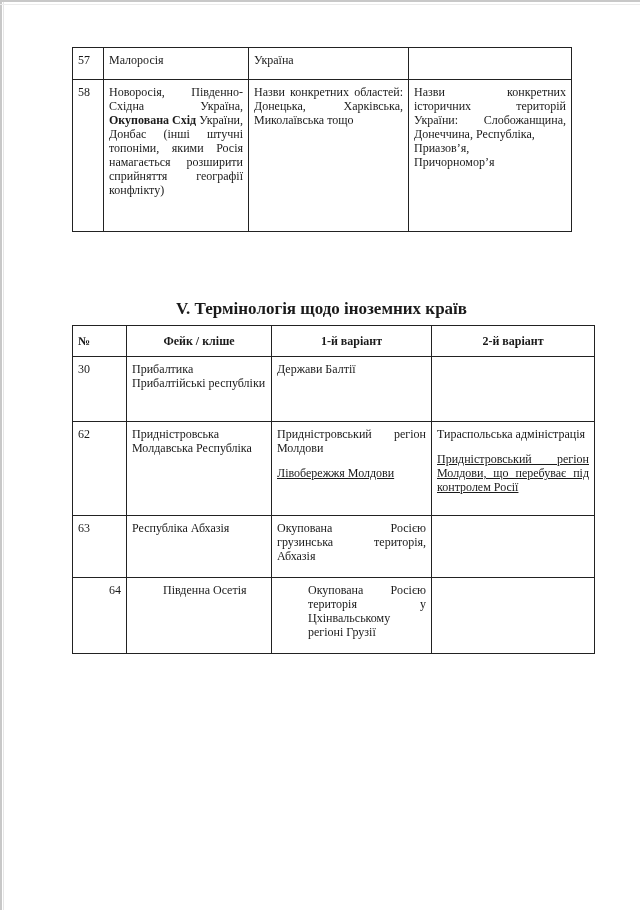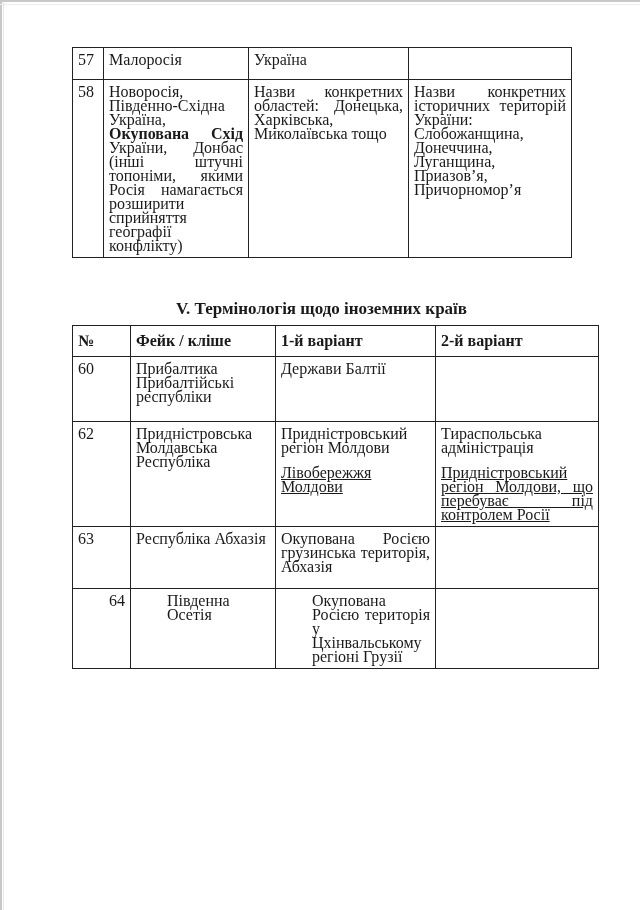--- a/index.html
+++ b/index.html
@@ -7,38 +7,38 @@
     width: 640px; height: 910px; background: #ffffff; position: relative; overflow: hidden;
     font-family: "Liberation Serif", "DejaVu Serif", serif; color: #1a1a1a;
   }
   .page-edge-left { position: absolute; left: 0; top: 0; width: 2px; height: 910px; background: #c8c8c8; }
   .page-edge-left2 { position: absolute; left: 3px; top: 0; width: 1px; height: 910px; background: #e6e6e6; }
   .page-edge-top { position: absolute; left: 0; top: 0; width: 640px; height: 2px; background: #c8c8c8; }
   .page-edge-top2 { position: absolute; left: 0; top: 4px; width: 640px; height: 1px; background: #ececec; }
 
   table.doc {
     position: absolute; left: 72px; border-collapse: collapse; table-layout: fixed;
-    font-size: 16px; line-height: 14px;
+    font-size: 12px; line-height: 14px;
   }
   table.doc td, table.doc th {
     border: 1.5px solid #222; vertical-align: top; padding: 5px 5px 4px 5px;
   }
   col.c1 { width: 31px; } col.c2 { width: 145px; } col.c3 { width: 160px; } col.c4 { width: 163px; }
   td.num { padding-left: 6px; }
   td.just { text-align: justify; text-align-last: left; }
   .block { display: block; }
   .gap { margin-top: 11px; text-decoration: underline; }
   b { font-weight: bold; }
 
   #t1 { top: 47px; }
   #t2 { top: 325px; }
   #t1 tr.r57 td { height: 22px; }
   #t1 tr.r58 td { height: 142px; margin-left: 46px; }
   #t1 tr.r59 td { height: 37px; }
-  #t2 th { height: 22px; font-weight: bold; text-align: left; vertical-align: middle; padding: 4px 5px; }
+  #t2 th { height: 22px; font-weight: bold; text-align: center; vertical-align: middle; padding: 4px 5px; }
   #t2 th.numh { text-align: left; }
   #t2 tr.r60 td { height: 55px; }
   #t2 tr.r61 td { height: 20px; }
   #t2 tr.r62 td { height: 84px; }
   #t2 tr.r63 td { height: 52px; }
   #t2 tr.r64 td { height: 66px; padding-left: 36px; }
 
   .section-title {
     position: absolute; top: 299px; left: 72px; width: 499px; text-align: center;
     font-weight: bold; font-size: 17px;
@@ -64,21 +64,21 @@
     <td class="num">57</td>
     <td>Малоросія</td>
     <td>Україна</td>
     <td></td>
   </tr>
   <tr class="r58">
     <td class="num">58</td>
     <td class="just"><span>Новоросія, Південно-Східна Україна, </span><b>Окупована Схід</b><span> України, Донбас (інші штучні топоніми, якими Росія намагається розширити сприйняття географії конфлікту)</span></td>
     <td class="just">Назви конкретних областей: Донецька, Харківська, Миколаївська тощо</td>
     <td class="just">
-      <span>Назви конкретних історичних територій України: Слобожанщина, Донеччина, Луганщина,</span>
+      <span>Назви конкретних історичних територій України: Слобожанщина, Донеччина, Республіка,</span>
       <span class="block">Приазов’я,</span>
       <span class="block">Причорномор’я</span>
     </td>
   </tr>
 </tbody>
   </table>
 
 <div class="section-title">V. Термінологія щодо іноземних країв</div>
 
 <table class="doc" id="t2">
@@ -89,21 +89,21 @@
       <col class="c4">
     </colgroup>
   <tbody>
       <tr>
     <th class="numh">№</th>
     <th>Фейк / кліше</th>
     <th>1-й варіант</th>
     <th>2-й варіант</th>
   </tr>
   <tr class="r60">
-    <td class="num">60</td>
+    <td class="num">30</td>
     <td>
       <span class="block">Прибалтика</span>
       <span class="block">Прибалтійські республіки</span>
     </td>
     <td>Держави Балтії</td>
     <td></td>
   </tr>
   <tr class="r62">
     <td class="num">62</td>
     <td>Придністровська Молдавська Республіка</td>

